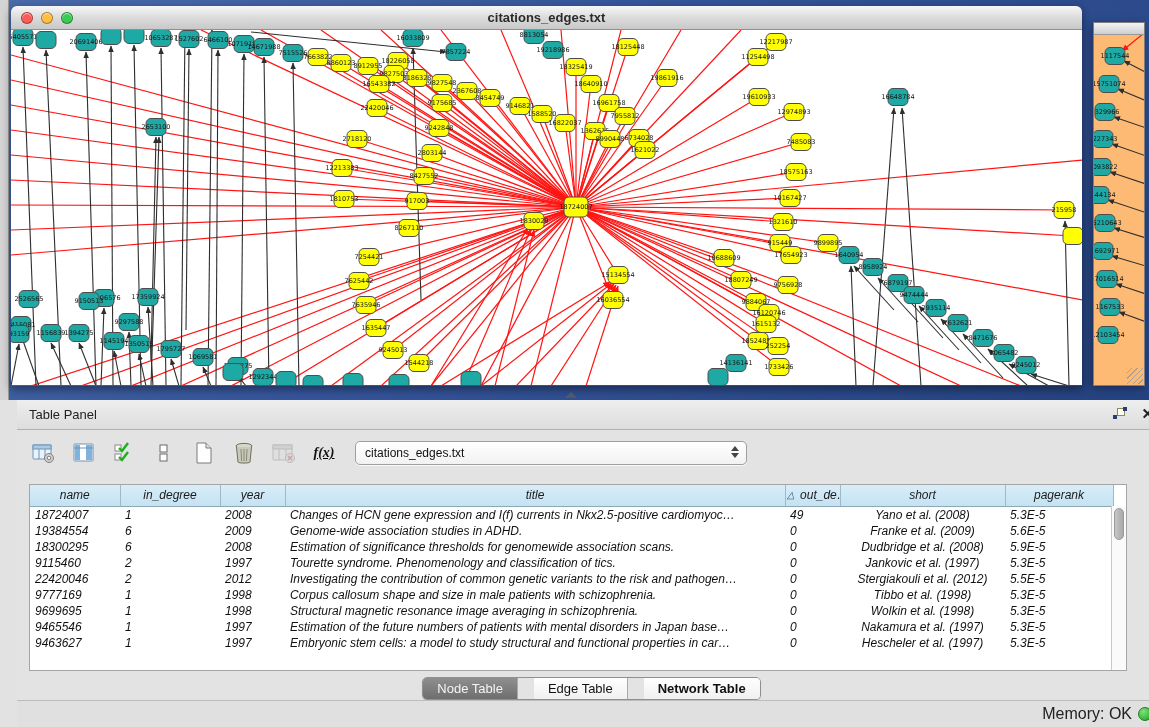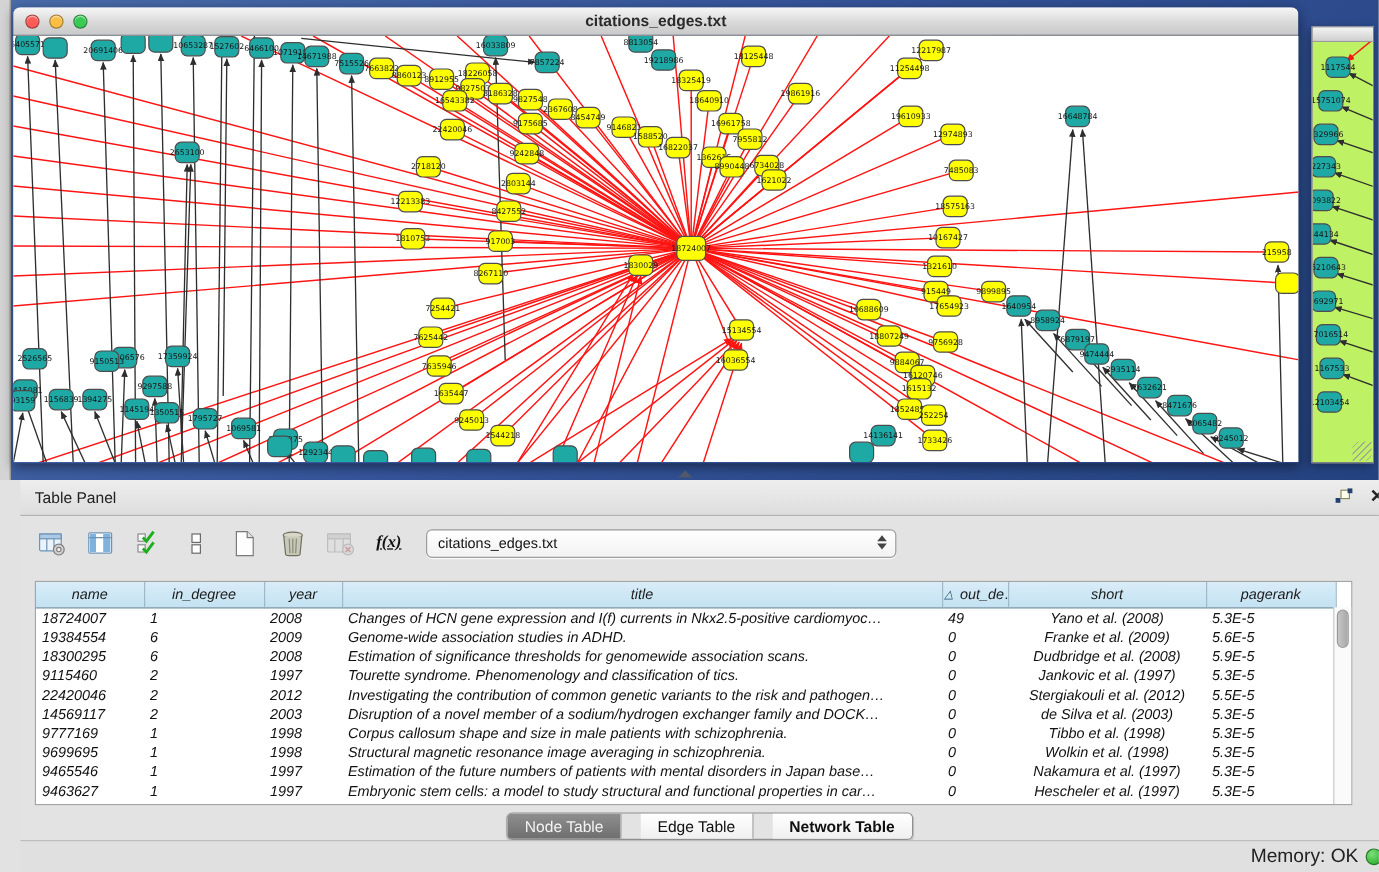--- a/index.html
+++ b/index.html
@@ -20,21 +20,21 @@
   .light { width:12px; height:12px; border-radius:50%; border:1px solid rgba(0,0,0,.35);
     box-shadow:inset 0 1px 1px rgba(255,255,255,.6); }
   .light.red { background:#fc5b57; } .light.yellow { background:#fdbe41; } .light.green { background:#39ca54; }
   .win-title { width:100%; text-align:center; font-size:13px; font-weight:bold; color:#2b2b2b; }
   .canvas { position:relative; width:100%; height:355px; background:#ffffff; overflow:hidden; }
   .canvas svg { display:block; }
 
   .right-window { position:absolute; left:1093px; top:22px; width:52px; height:364px;
     background:#fff; border:1px solid #7e7e7e; box-shadow:-2px 2px 8px rgba(0,0,0,.35); }
   .right-titlebar { height:12px; background:linear-gradient(#f3f3f3,#cfcfcf); border-bottom:1px solid #9a9a9a; }
-  .right-canvas { position:relative; width:100%; height:350px; background:#bef264; overflow:hidden; }
+  .right-canvas { position:relative; width:100%; height:350px; background:#fdba74; overflow:hidden; }
   .grip { position:absolute; right:1px; bottom:1px; width:16px; height:16px;
     background:repeating-linear-gradient(135deg,transparent 0 3px,#9a9a9a 3px 4px); opacity:.8; }
 
   .split-handle { position:absolute; left:565px; top:392px; width:0; height:0;
     border-left:6px solid transparent; border-right:6px solid transparent; border-bottom:6px solid #50586a; }
 
   
   .table-panel { position:absolute; left:17px; top:400px; width:1149px; height:327px; background:#e3e3e3; }
   .panel-header { position:relative; height:30px; background:linear-gradient(#eeeeee,#dddddd);
     border-bottom:1px solid #b2b2b2; display:flex; align-items:center; }
@@ -926,29 +926,20 @@
             <tr>
               <td class="">22420046</td>
               <td class="">2</td>
               <td class="">2012</td>
               <td class="">Investigating the contribution of common genetic variants to the risk and pathogen…</td>
               <td class="">0</td>
               <td class="center">Stergiakouli et al. (2012)</td>
               <td class="">5.5E-5</td>
             </tr>
             <tr>
-              <td class="">14569117</td>
-              <td class="">2</td>
-              <td class="">2003</td>
-              <td class="">Disruption of a novel member of a sodium/hydrogen exchanger family and DOCK…</td>
-              <td class="">0</td>
-              <td class="center">de Silva et al. (2003)</td>
-              <td class="">5.3E-5</td>
-            </tr>
-            <tr>
               <td class="">9777169</td>
               <td class="">1</td>
               <td class="">1998</td>
               <td class="">Corpus callosum shape and size in male patients with schizophrenia.</td>
               <td class="">0</td>
               <td class="center">Tibbo et al. (1998)</td>
               <td class="">5.3E-5</td>
             </tr>
             <tr>
               <td class="">9699695</td>

